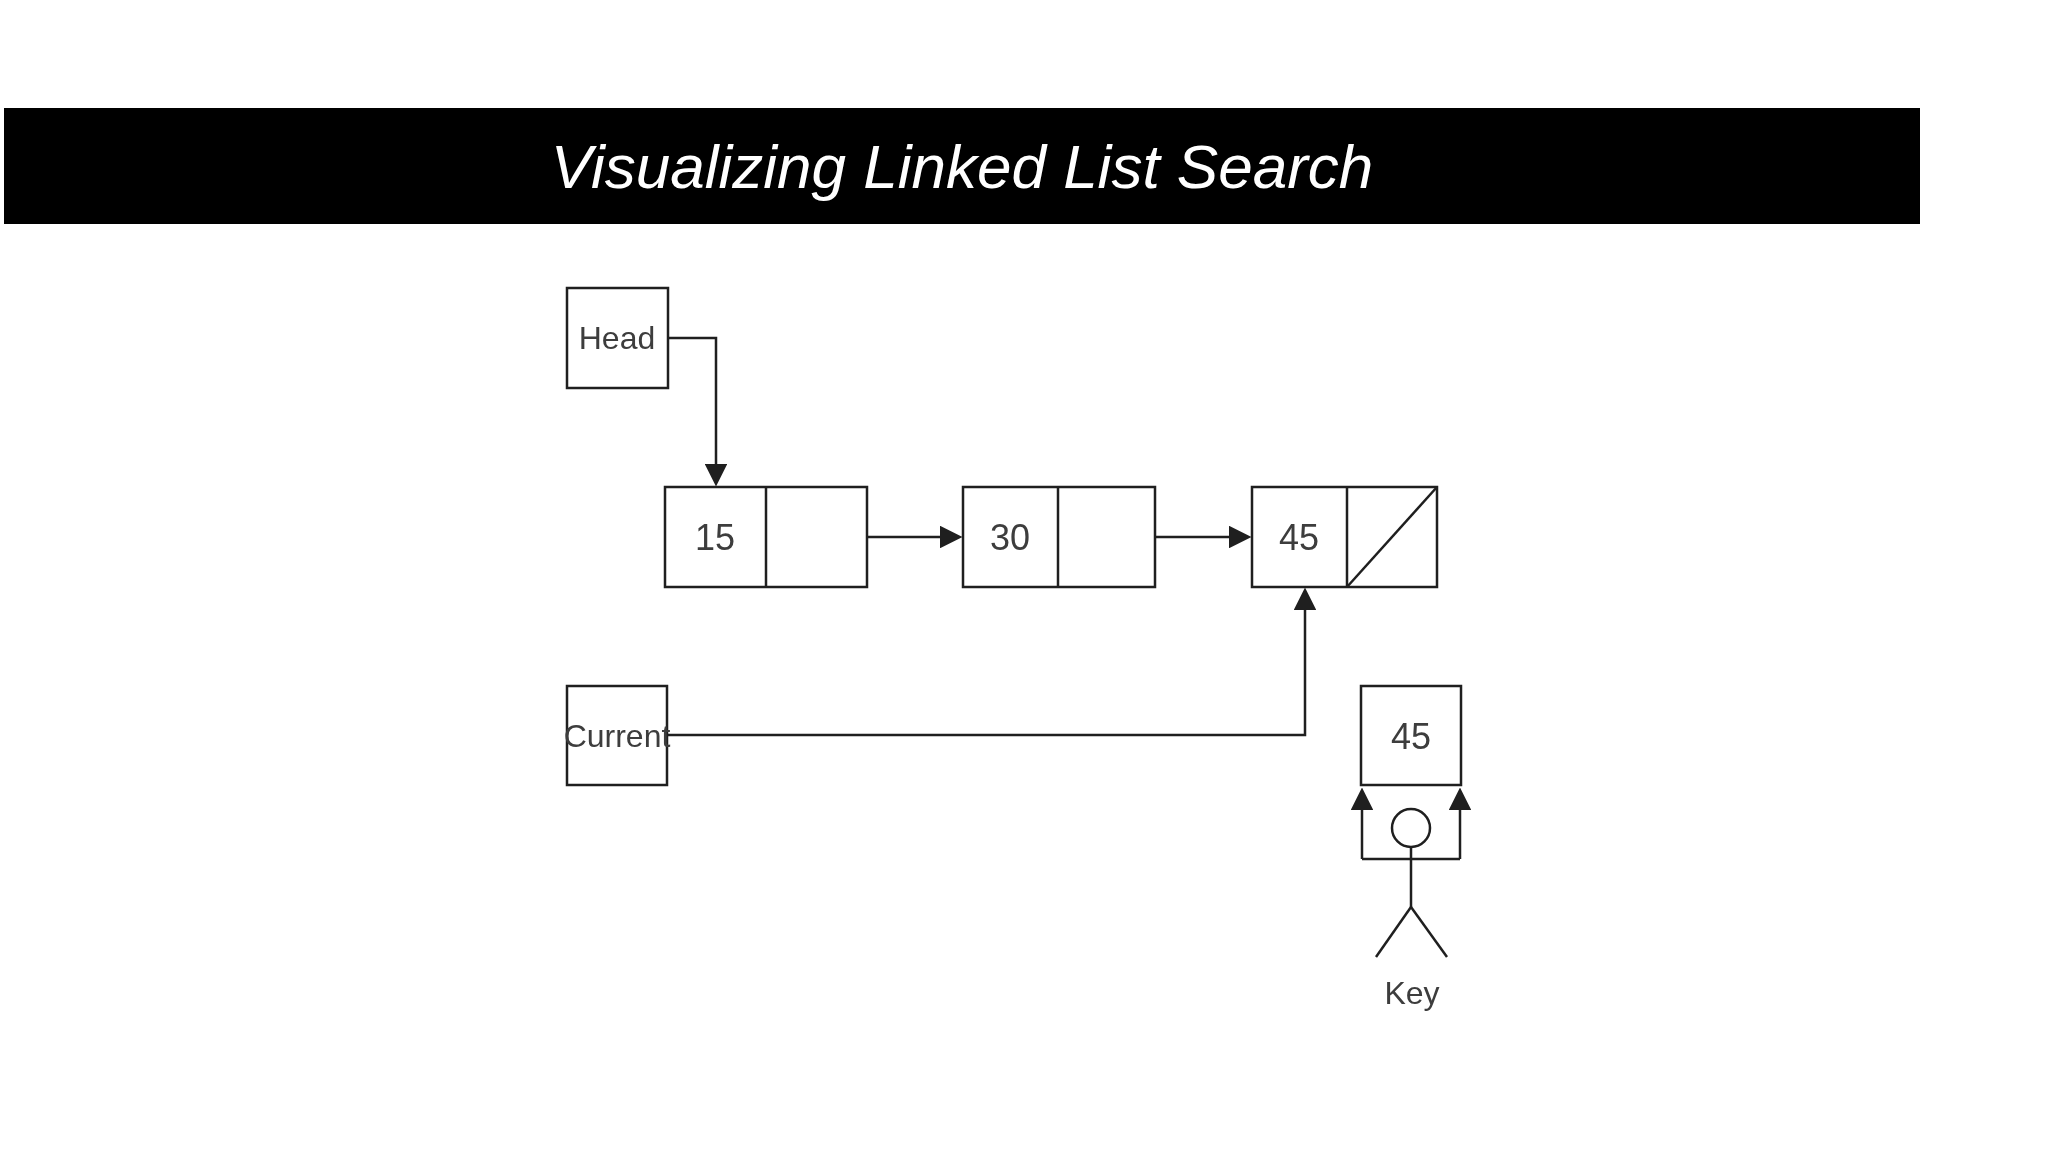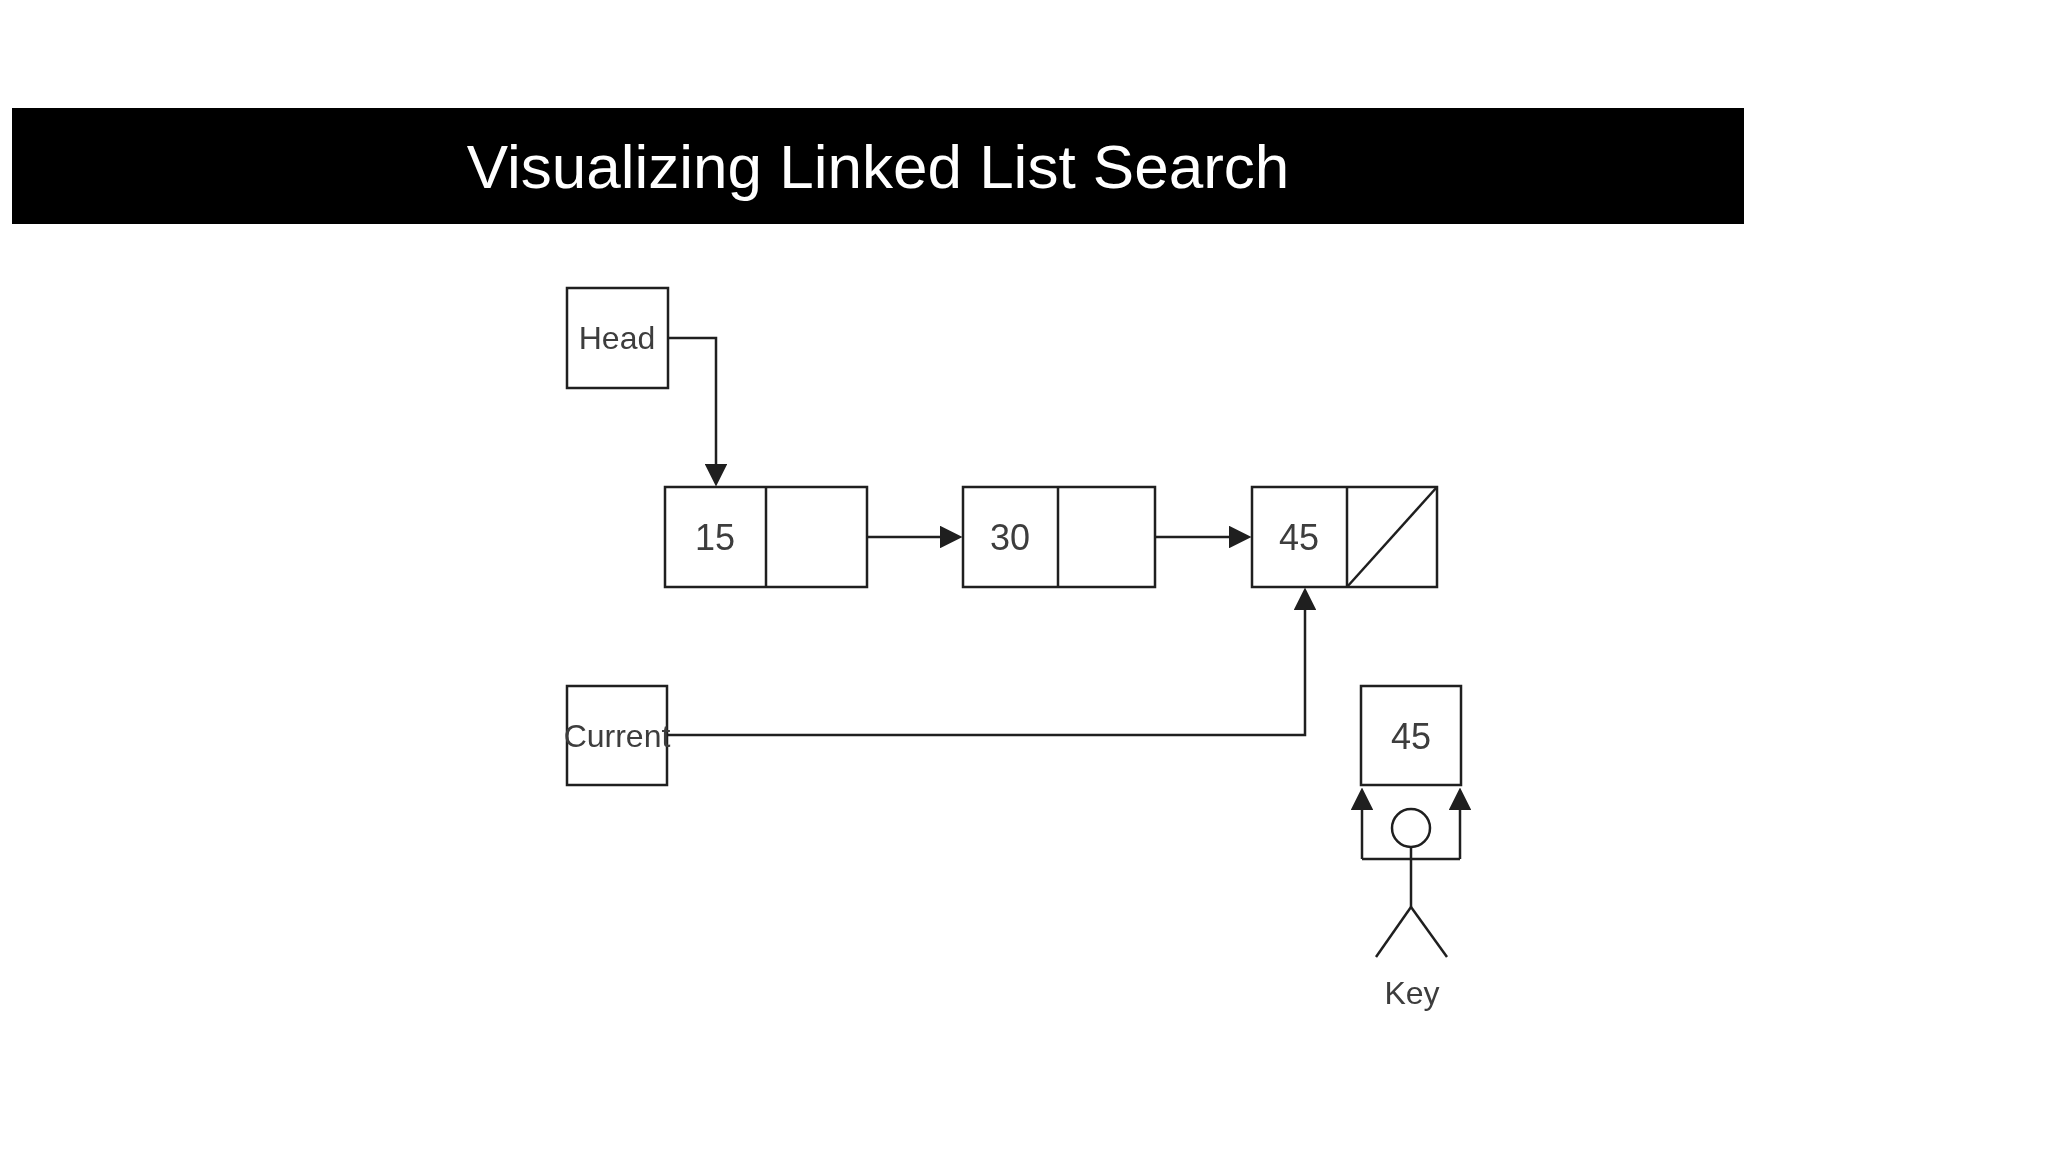--- a/index.html
+++ b/index.html
@@ -9,28 +9,29 @@
   }
   .stage {
     position: relative;
     width: 2048px;
     height: 1152px;
     background: var(--page_bg, #ffffff);
     overflow: hidden;
   }
   .banner {
     position: absolute;
-    left: 12px;
+    left: 4px;
     top: 108px;
-    width: 1732px;
+    width: 1916px;
     height: 116px;
     background: var(--banner_bg, #000000);
     display: flex;
     align-items: center;
     justify-content: center;
+    font-style: italic;
   }
   .banner-title {
     color: var(--banner_text, #ffffff);
     font-size: 62px;
     font-weight: 400;
     letter-spacing: 0px;
     white-space: nowrap;
   }
   svg.diagram {
     position: absolute;

